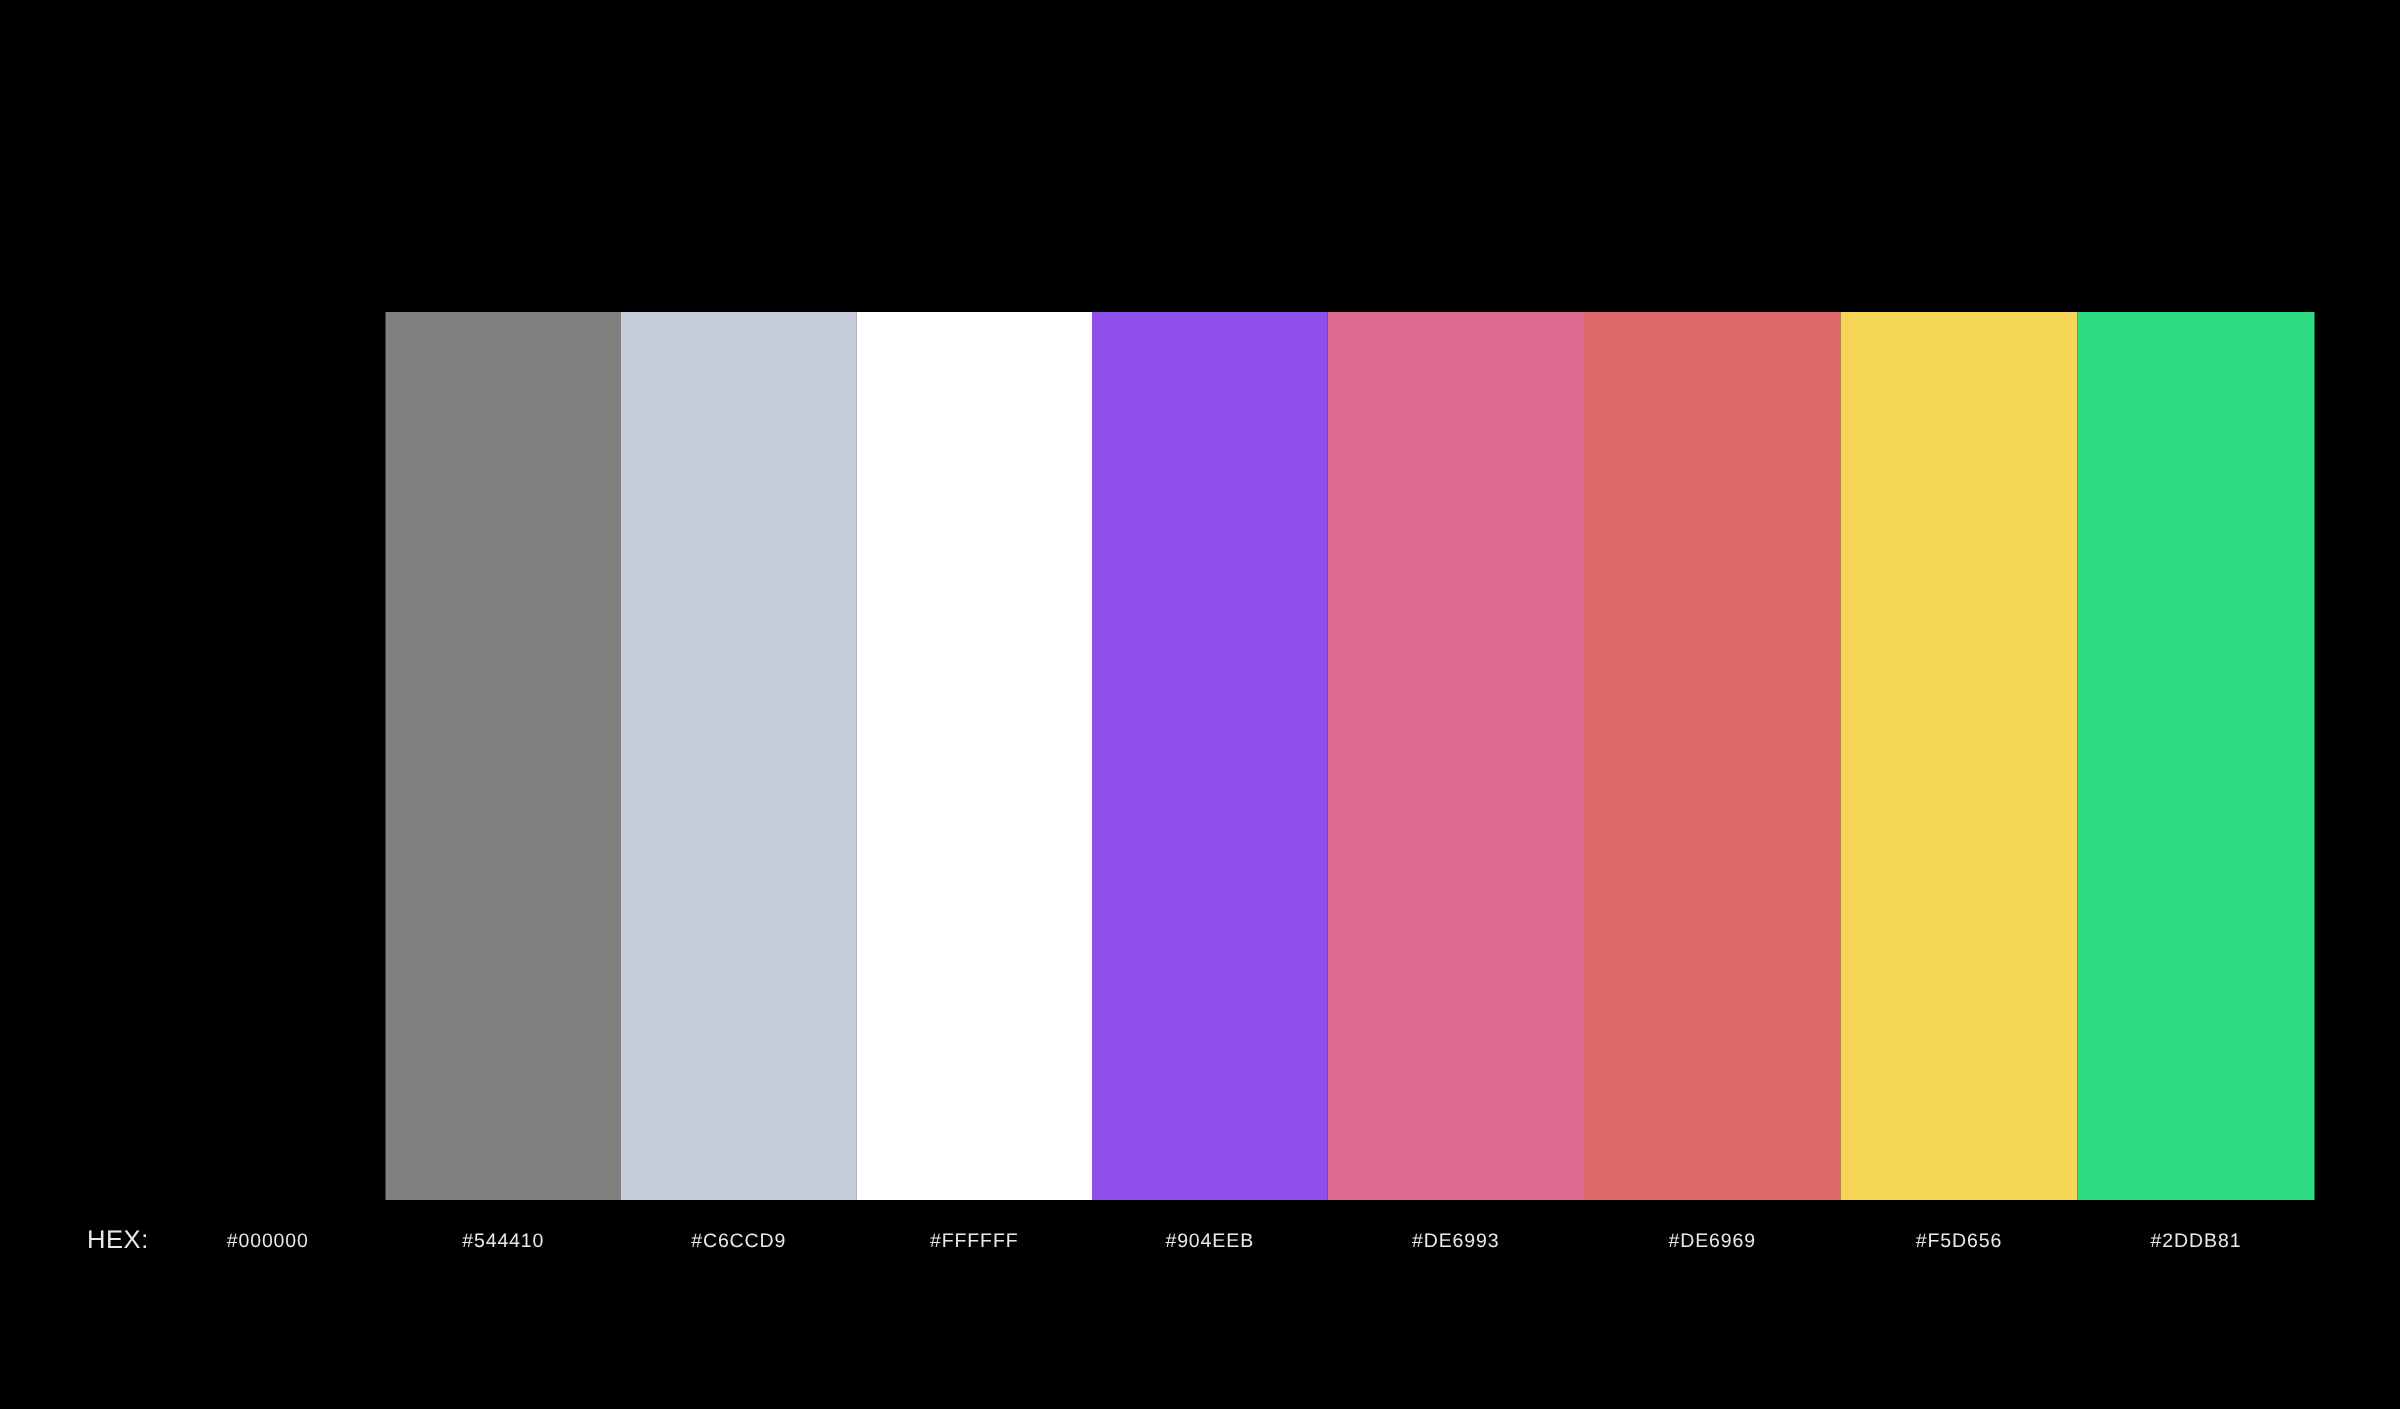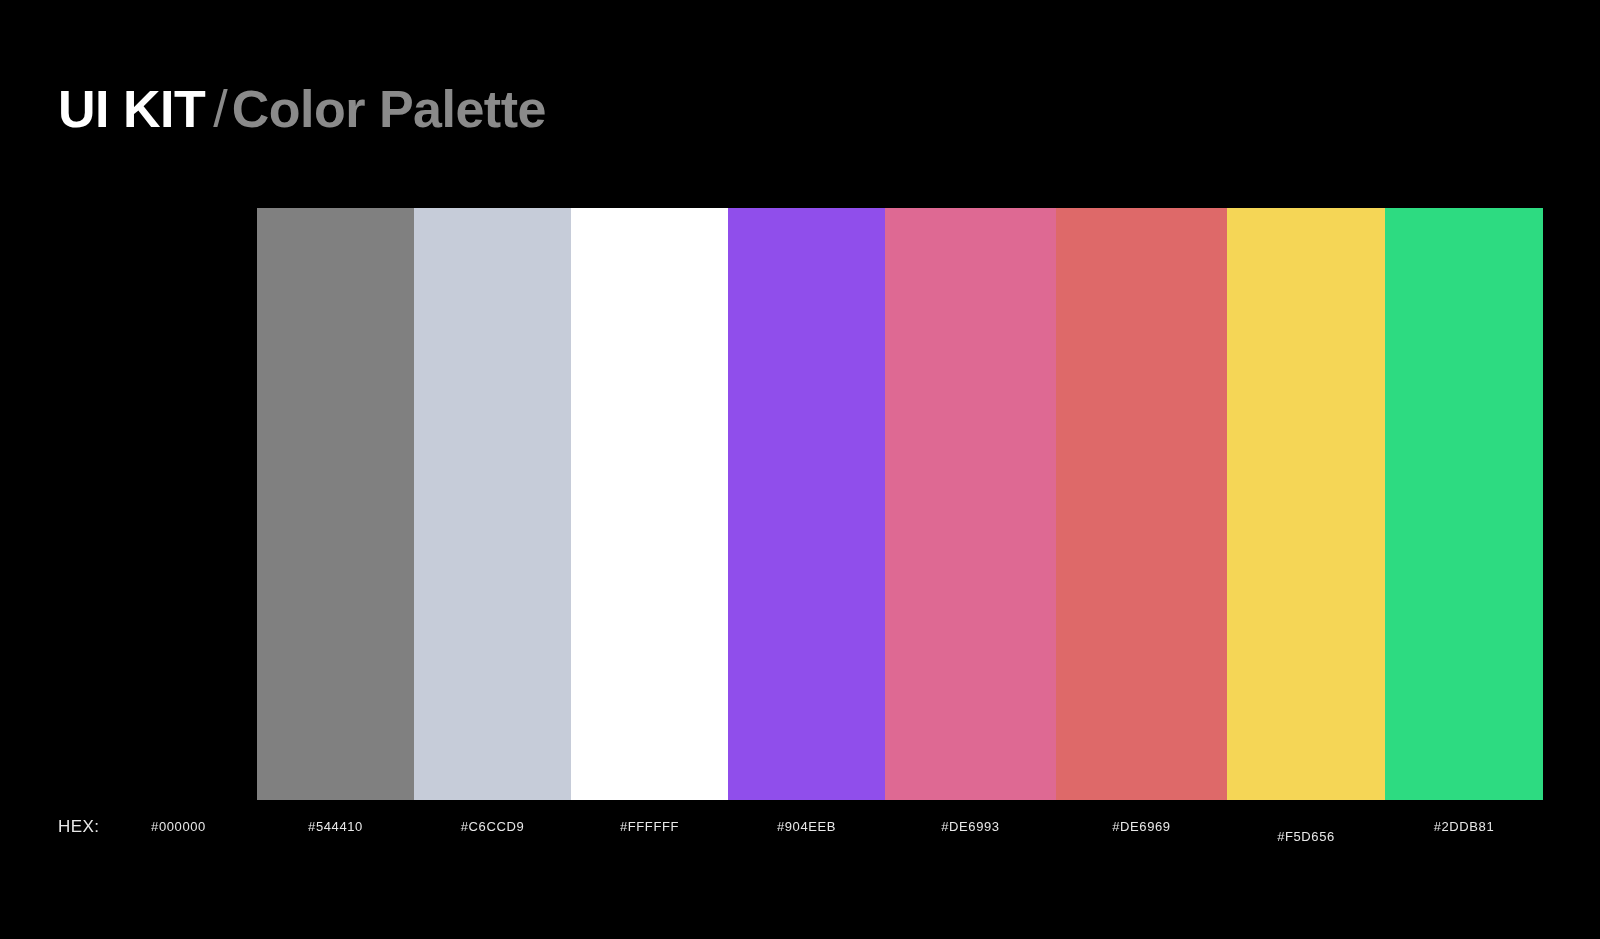--- a/index.html
+++ b/index.html
@@ -101,23 +101,20 @@
     color: #E8E8E8;
     line-height: 30px;
     white-space: nowrap;
   }
 </style>
 </head>
 <body>
 
 <div id="page">
 
-  <div class="title-block">
-    <span class="title-primary">UI KIT</span><span class="title-sep">/</span><span class="title-secondary">Color Palette</span>
-  </div>
 
   <div class="swatch-band">
       <div class="swatch" style="background: rgb(0, 0, 0); width: 157px;"></div>
       <div class="swatch" style="background: rgb(128, 128, 128); width: 157px;"></div>
       <div class="swatch" style="background: rgb(198, 204, 217); width: 157px;"></div>
       <div class="swatch" style="background: rgb(255, 255, 255); width: 157px;"></div>
       <div class="swatch" style="background: rgb(144, 78, 235); width: 157px;"></div>
       <div class="swatch" style="background: rgb(222, 105, 147); width: 171px;"></div>
       <div class="swatch" style="background: rgb(222, 105, 105); width: 171px;"></div>
       <div class="swatch" style="background: rgb(245, 214, 86); width: 158px;"></div>
@@ -127,18 +124,18 @@
   <div class="legend-row">
     <div class="legend-label">HEX:</div>
     <div class="legend-values">
         <div class="legend-value" style="width: 157px;">#000000</div>
         <div class="legend-value" style="width: 157px;">#544410</div>
         <div class="legend-value" style="width: 157px;">#C6CCD9</div>
         <div class="legend-value" style="width: 157px;">#FFFFFF</div>
         <div class="legend-value" style="width: 157px;">#904EEB</div>
         <div class="legend-value" style="width: 171px;">#DE6993</div>
         <div class="legend-value" style="width: 171px;">#DE6969</div>
-        <div class="legend-value" style="width: 158px; margin-top: 10px;">#F5D656</div>
+        <div class="legend-value" style="width: 158px;">#F5D656</div>
         <div class="legend-value" style="width: 158px;">#2DDB81</div>
       </div>
   </div>
 
 </div>
 
 </body></html>

